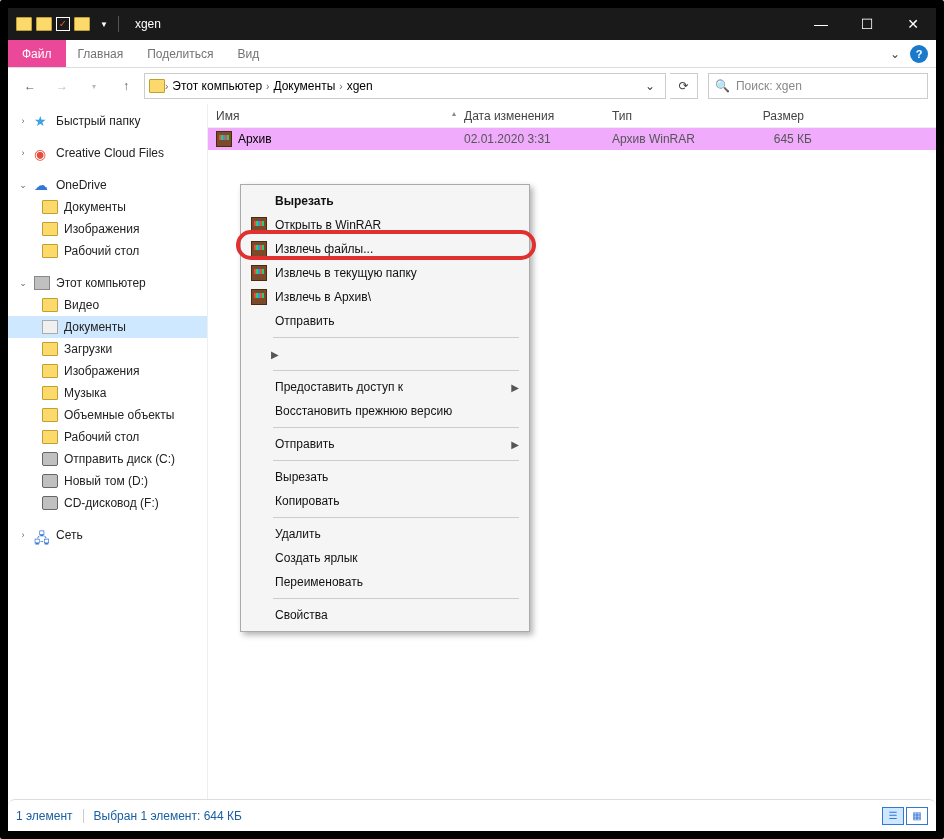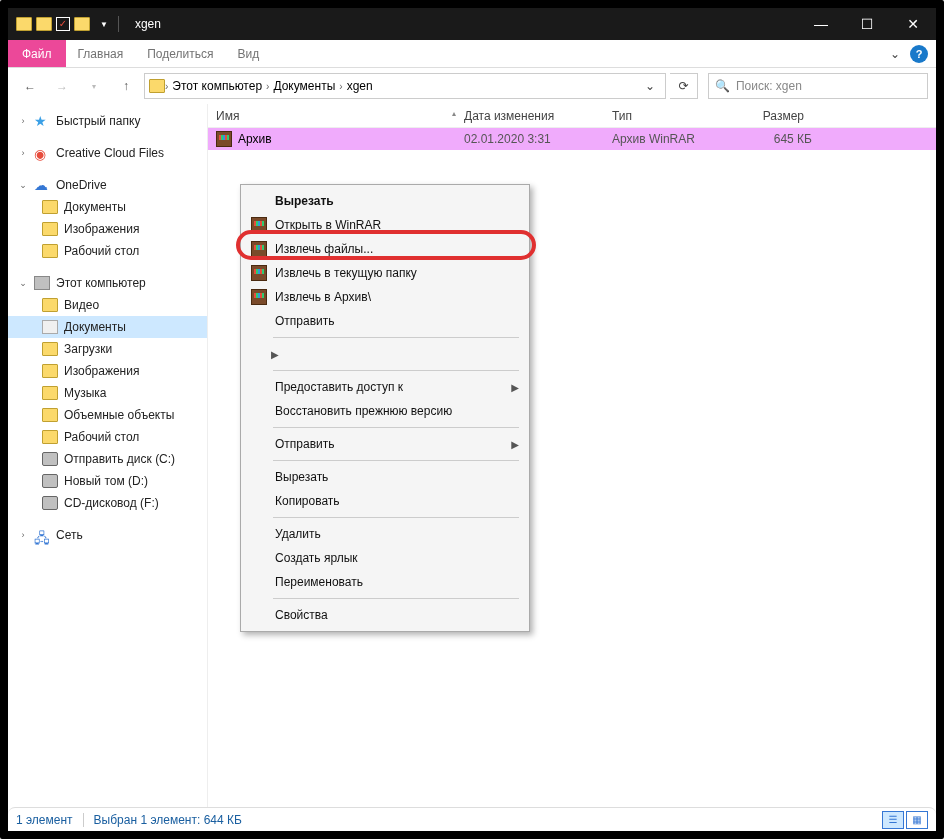--- a/index.html
+++ b/index.html
@@ -80,21 +80,21 @@
   .ctx-item .mico { width: 24px; display:flex; align-items:center; justify-content:center; }
   .ctx-item .mtxt { flex: 1; padding-left: 4px; color: #111; }
   .ctx-item .marr { color: #555; font-size: 10px; }
   .ctx-item.bold .mtxt { font-weight: 600; }
   .ctx-sep { height: 1px; background: #ccc; margin: 4px 8px 4px 30px; }
   .rar-mini { width: 16px; height: 16px; background: #7a4a2a; border:1px solid #4a2a10; position: relative; }
   .rar-mini::after { content:""; position:absolute; top:3px; left:2px; right:2px; height:5px; background: repeating-linear-gradient(90deg,#e74c3c 0 2px,#2ecc71 2px 4px,#3498db 4px 6px); }
   .highlight-ring { position: absolute; left: 228px; top: 222px; width: 300px; height: 30px; border: 4px solid #e03030; border-radius: 16px; pointer-events: none; z-index: 50; }
 
   
-  .statusbar { position: absolute; bottom: 0; left: 0; right: 0; height: 24px; border-top: 1px solid #ddd; display: flex; align-items: center; padding: 0 8px; color: #3577d4; background: #fff; border-radius: 7px; }
+  .statusbar { position: absolute; bottom: 0; left: 0; right: 0; height: 32px; border-top: 1px solid #ddd; display: flex; align-items: center; padding: 0 8px; color: #3577d4; background: #fff; border-radius: 7px; }
   .statusbar .stxt { color: #1a5fa0; }
   .statusbar .sdiv { width: 1px; height: 14px; background: #ccc; margin: 0 10px; }
   .statusbar .viewbtns { margin-left: auto; display:flex; gap:2px; }
   .statusbar .vb { width: 22px; height: 18px; border: 1px solid #3577d4; display:flex; align-items:center; justify-content:center; color:#3577d4; font-size: 10px;}
   .statusbar .vb.active { background: #cde8ff; }
 </style>
 </head>
 <body>
 
 <div class="frame">

